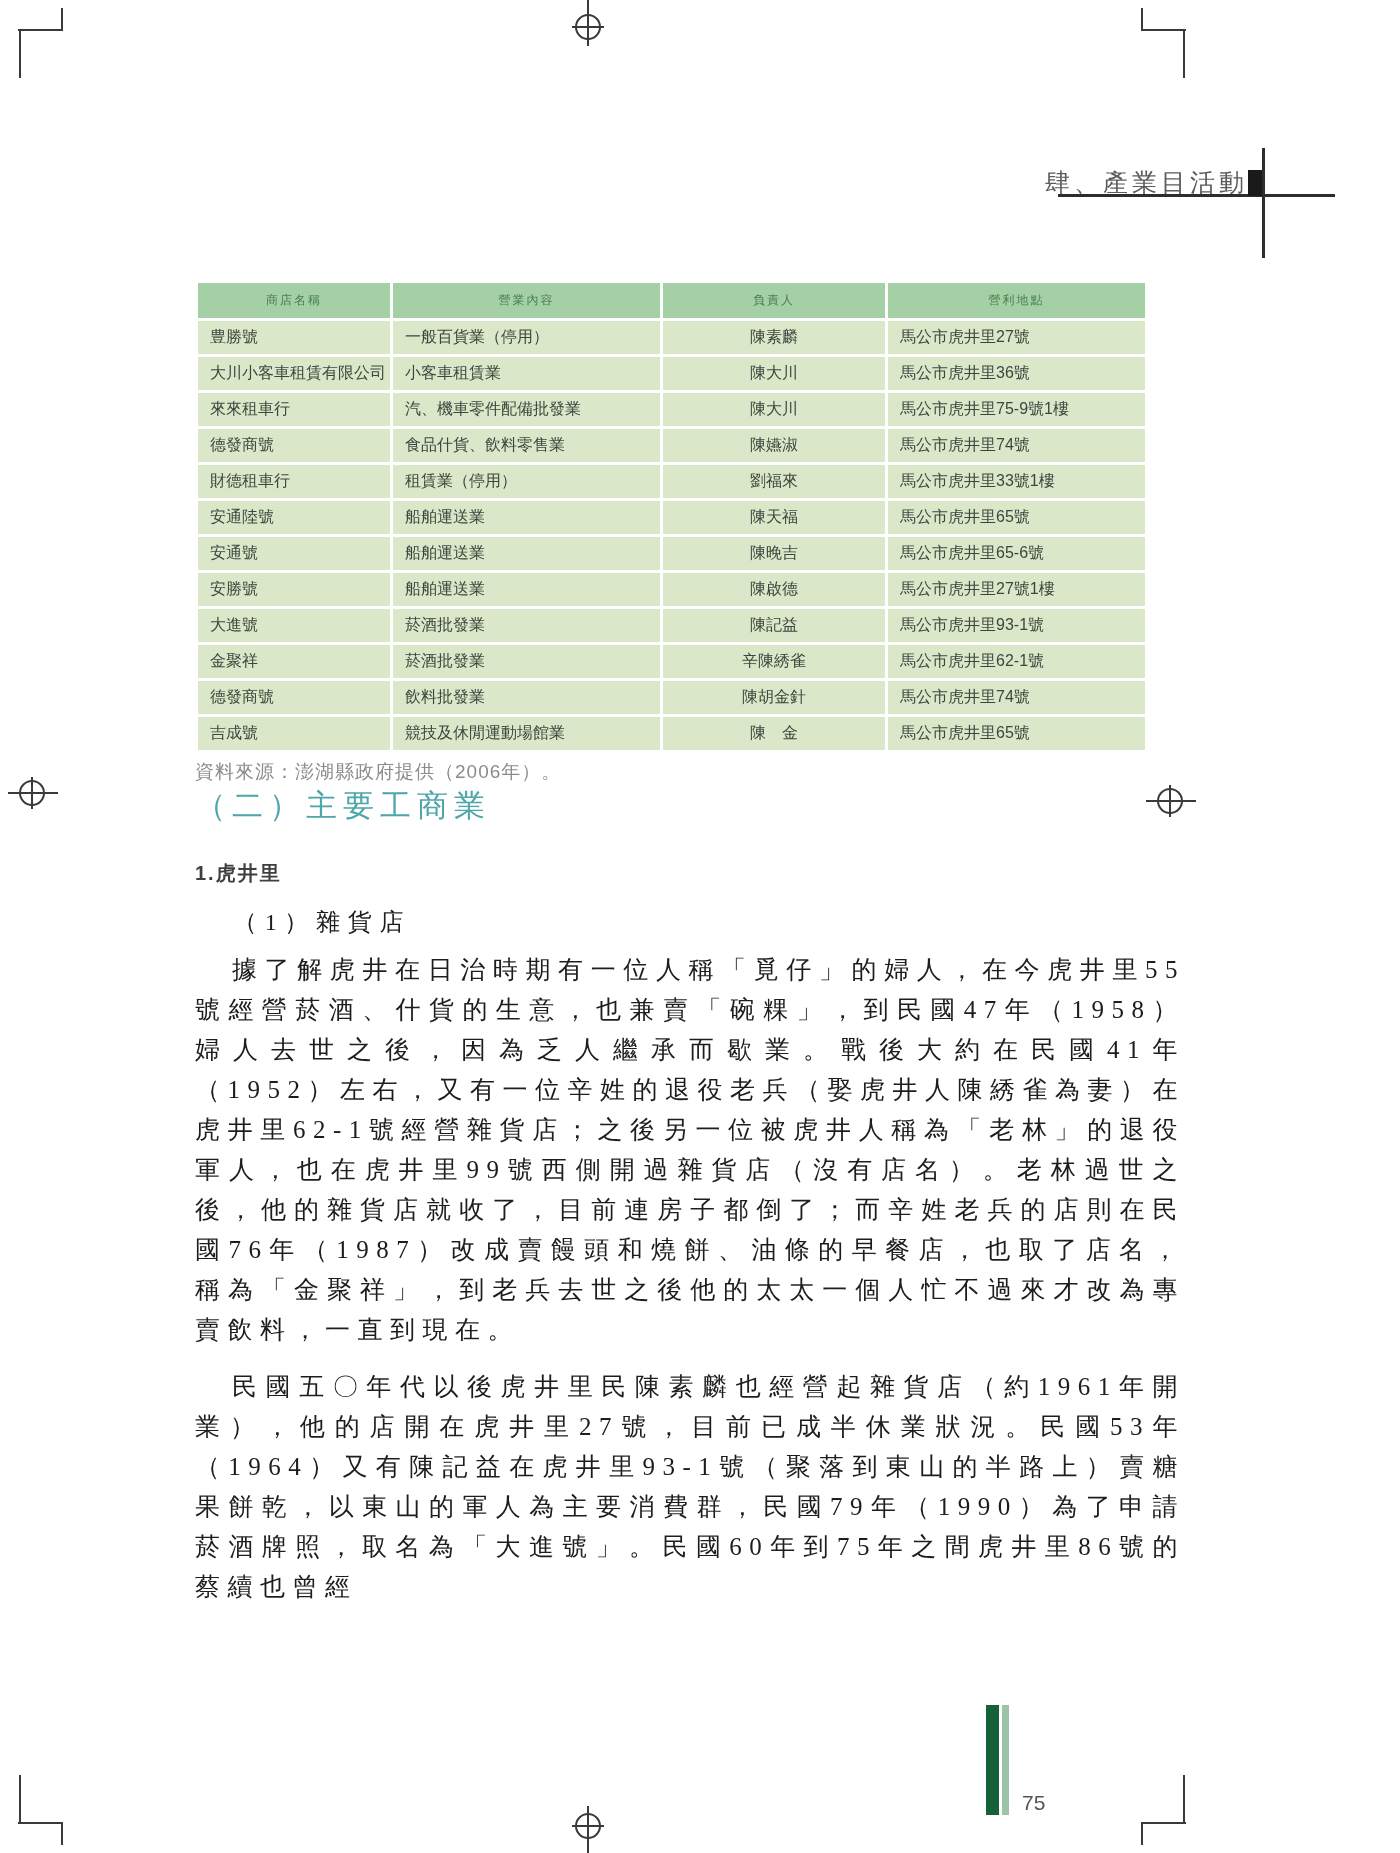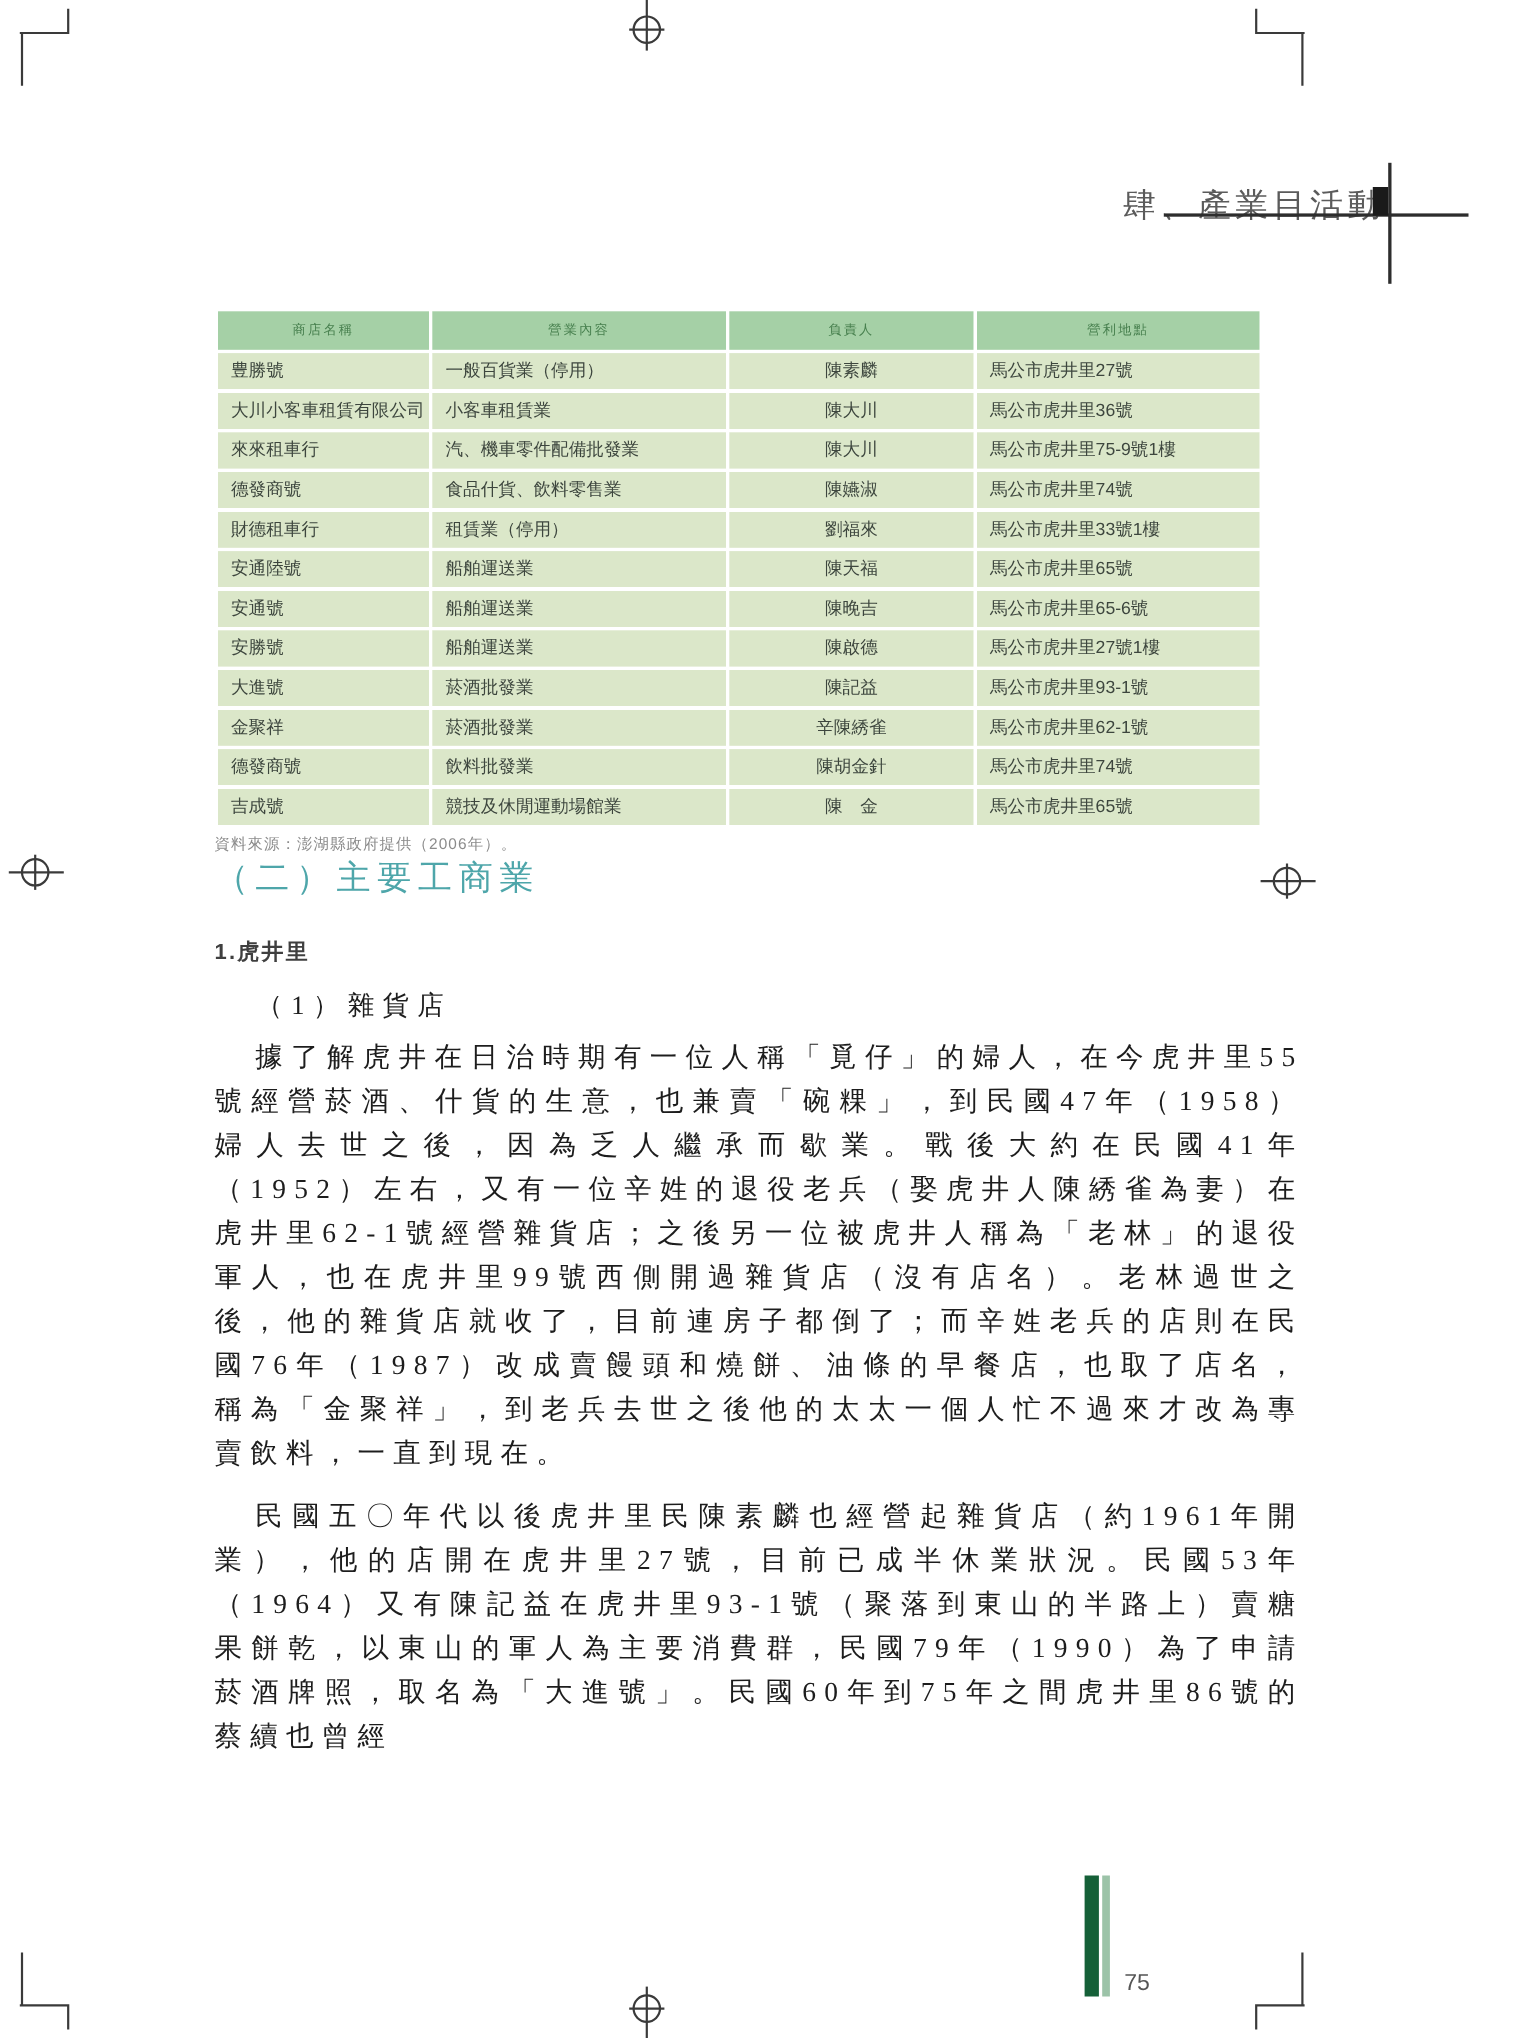--- a/index.html
+++ b/index.html
@@ -16,23 +16,23 @@
   html,body{margin:0;padding:0;}
   body{
     width:1400px;height:1853px;position:relative;background:#ffffff;
     font-family:"Liberation Sans","DejaVu Sans",sans-serif;
     overflow:hidden;
   }
   
   .regmarks{position:absolute;left:0;top:0;width:1400px;height:1853px;pointer-events:none;}
   
   .chapter-title{
-    position:absolute;top:166px;right:141px;
+    position:absolute;top:166px;right:152px;
     font-family:"Liberation Serif","DejaVu Serif",serif;
-    font-size:30px;letter-spacing:4px;color:#5b5b5b;white-space:nowrap;
+    font-size:25px;letter-spacing:4px;color:#5b5b5b;white-space:nowrap;
   }
   .chapter-rule-h{position:absolute;left:1058px;top:194px;width:277px;height:3px;background:var(--rule);}
   .chapter-rule-v{position:absolute;left:1262px;top:148px;width:3px;height:110px;background:var(--rule);}
   .chapter-square{position:absolute;left:1248px;top:170px;width:14px;height:26px;background:#1a1a1a;}
   
   .content{position:absolute;left:195px;top:280px;width:990px;}
   table.shops{border-collapse:collapse;table-layout:fixed;width:950px;}
   table.shops th,table.shops td{
     border:3px solid #ffffff;overflow:hidden;white-space:nowrap;
   }
@@ -40,21 +40,21 @@
     background:var(--th-bg);color:var(--th-text);
     font-size:12px;font-weight:normal;letter-spacing:2px;
     height:33px;text-align:center;
   }
   table.shops td{
     background:var(--row-bg);color:var(--cell-text);
     font-size:16px;height:33px;padding:0 0 0 12px;text-align:left;
   }
   table.shops td.c-person{text-align:center;padding:0;}
   .source-note{
-    margin-top:6px;font-size:14px;color:#8b8b8b;letter-spacing:1px;
+    margin-top:6px;font-size:19px;color:#8b8b8b;letter-spacing:1px;
   }
   .sec-heading{
     font-size:31px;font-weight:normal;
     color:var(--teal);letter-spacing:6px;
   }
   .sub-heading{
     margin-top:33px;font-size:20px;font-weight:bold;color:#3f3f3f;letter-spacing:2px;
   }
   .item-heading{
     margin-top:19px;padding-left:38px;

